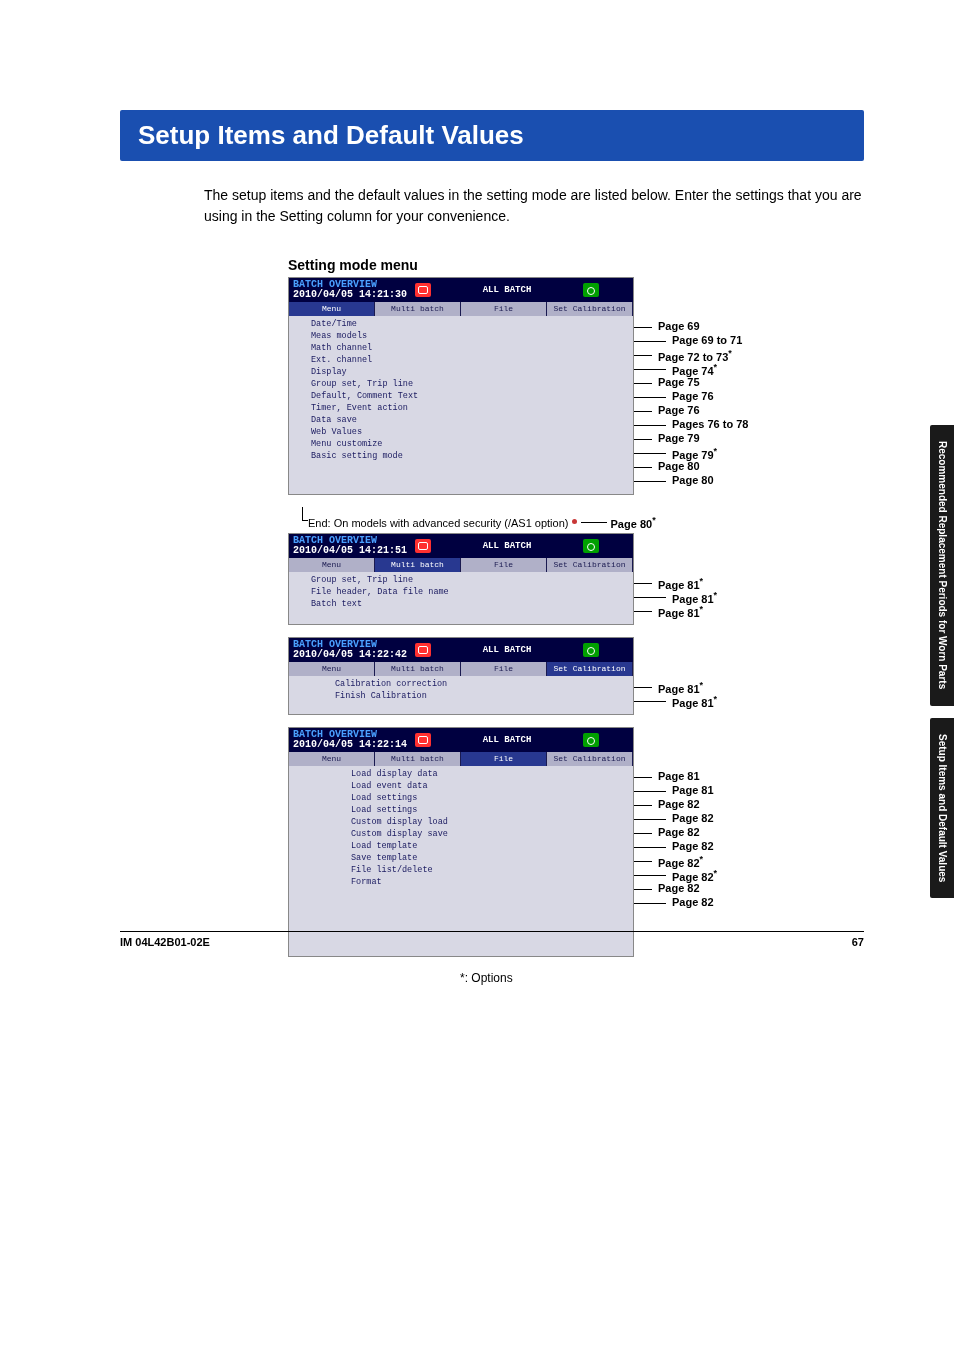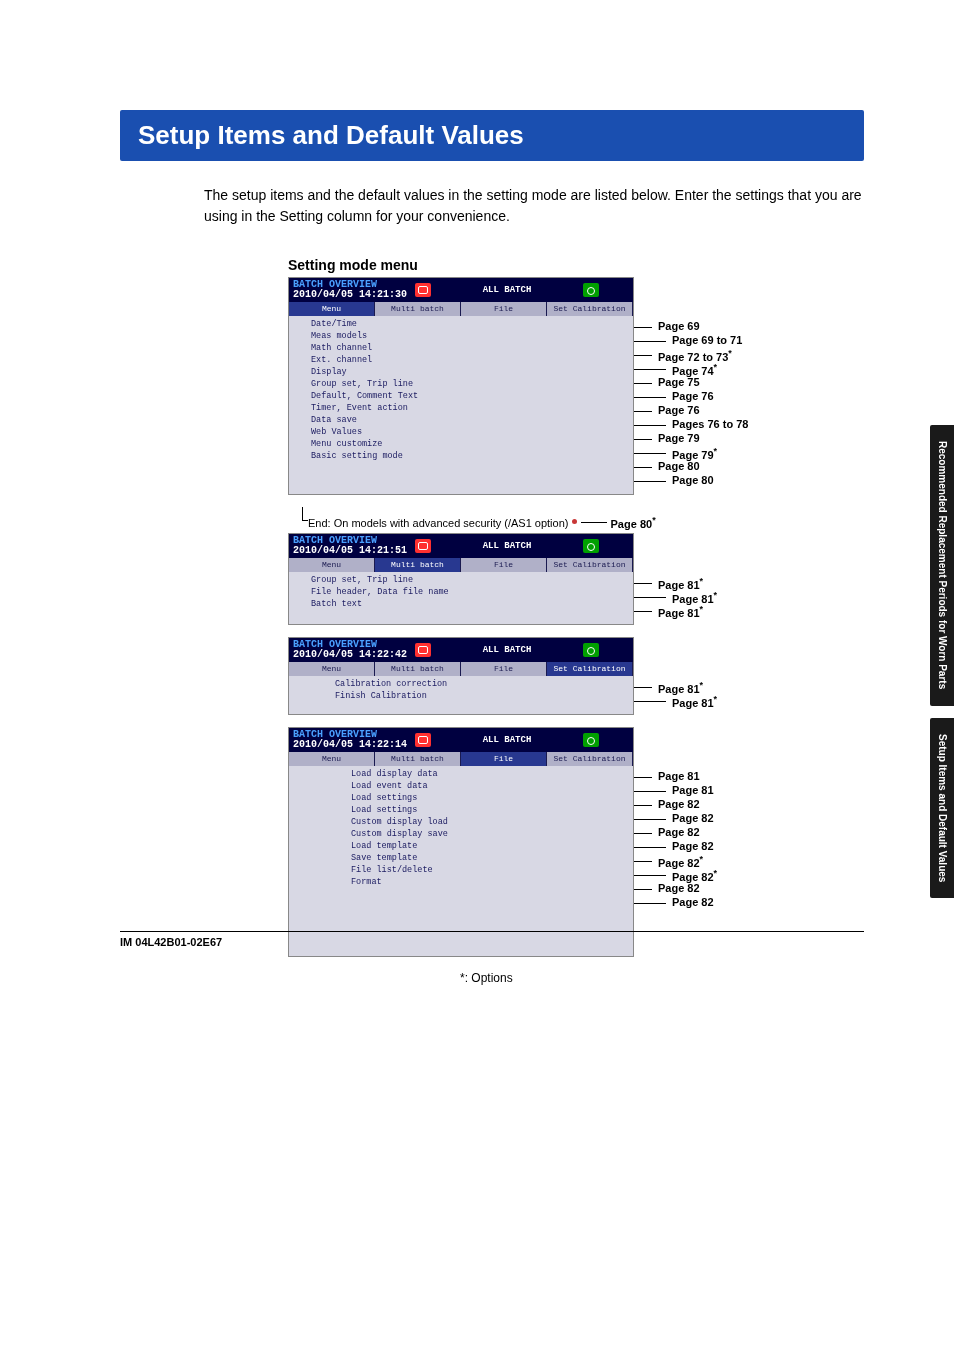--- a/index.html
+++ b/index.html
@@ -5,21 +5,21 @@
   * { box-sizing: border-box; margin: 0; padding: 0; }
   html, body { width: 954px; height: 1350px; background: #fff; font-family: Arial, Helvetica, sans-serif; }
   .page { position: relative; width: 954px; height: 998px; padding: 110px 90px 60px 120px; }
   .title-bar { background: #1a4fb0; color: #fff; font-size: 26px; font-weight: bold; padding: 10px 18px; border-radius: 2px; }
   .intro { margin-left: 84px; margin-top: 24px; font-size: 14px; line-height: 1.5; color: #000; }
   .subhead { margin-left: 168px; margin-top: 30px; font-size: 14px; font-weight: bold; color: #000; }
   .diagram { position: relative; margin-left: 168px; width: 570px; }
   .footnote { margin-left: 340px; margin-top: 6px; font-size: 12px; color: #000; }
   .side-tabs { position: absolute; right: 0; bottom: 100px; }
   .side-tab { background: #1a1a1a; color: #fff; font-size: 10px; font-weight: bold; padding: 16px 6px; margin-top: 12px; writing-mode: vertical-rl; text-align: center; line-height: 1.2; border-radius: 2px 0 0 2px; }
-  .footer { position: absolute; bottom: 50px; left: 120px; right: 90px; border-top: 1px solid #000; padding-top: 4px; display: flex; justify-content: flex-start; font-size: 11px; }
+  .footer { position: absolute; bottom: 50px; left: 120px; right: 90px; border-top: 1px solid #000; padding-top: 4px; display: flex; justify-content: space-between; font-size: 11px; }
   .footer .fl { font-weight: bold; }
   .footer .fr { font-weight: bold; }
 
   
   .panel { position: relative; background: #d8d8e4; width: 346px; margin-top: 4px; border: 1px solid #888; }
   .panel-hdr { background: #000040; height: 24px; display: flex; align-items: center; padding: 0 4px; }
   .panel-hdr-left { color: #fff; font-family: Liberation Mono, monospace; font-size: 10px; font-weight: bold; line-height: 1; }
   .panel-hdr-left .ov { color: #4aa0ff; }
   .panel-hdr-icon1 { width: 16px; height: 14px; background: #ff3030; margin-left: 8px; border-radius: 2px; position: relative; }
   .panel-hdr-icon1::after { content: ""; position: absolute; inset: 3px; border: 1px solid #fff; border-radius: 2px; }

